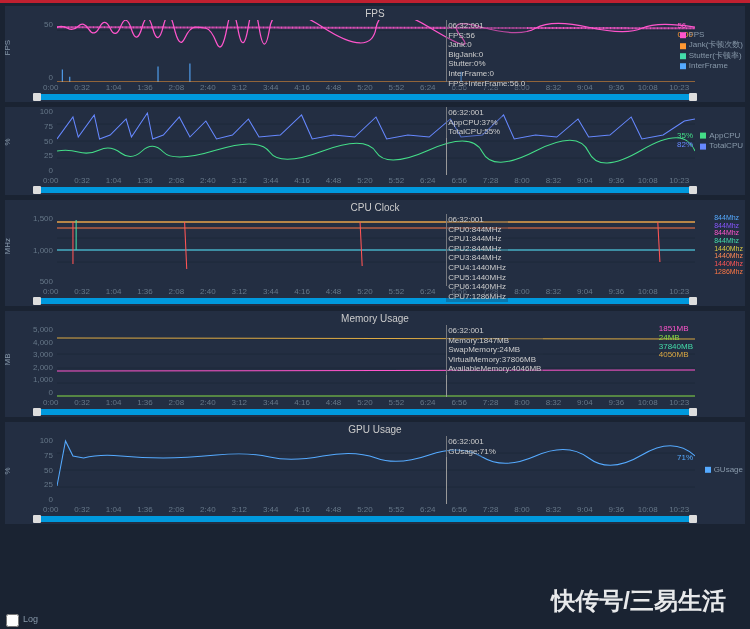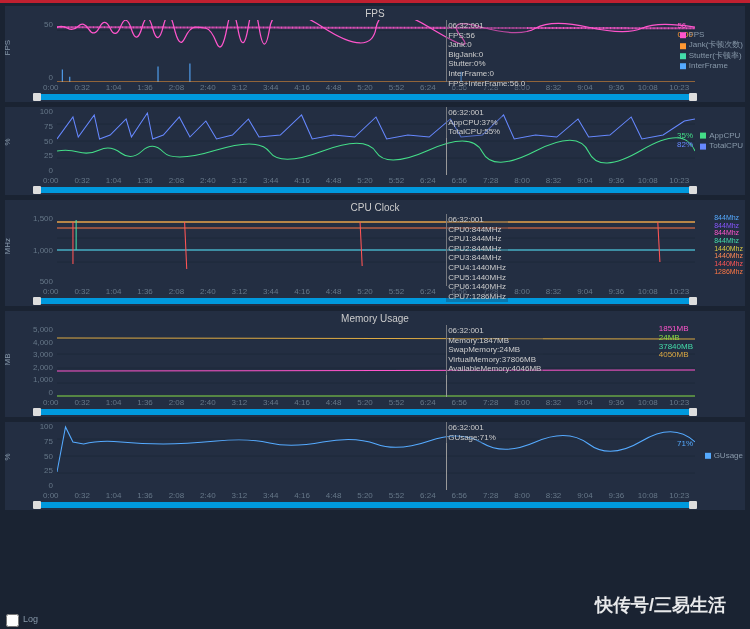--- a/index.html
+++ b/index.html
@@ -9,36 +9,36 @@
 .play-btn svg { fill: white; }
 .panels { padding: 2px 4px 0; }
 .panel { background: #232e42; margin-bottom: 3px; border: 1px solid #1a2332; position: relative; }
 .panel-title { text-align: center; color: #ccc; font-size: 10px; padding: 2px 0 1px; }
 .chart-area { position: relative; height: 62px; display: flex; padding-left: 22px; }
 .chart-area.tall { height: 72px; }
 .chart-area.med { height: 68px; }
 .yaxis { width: 30px; text-align: right; padding-right: 4px; display: flex; flex-direction: column; justify-content: space-between; font-size: 8px; color: #667788; }
 .yaxis-label { position: absolute; left: 2px; top: 50%; transform: rotate(-90deg); transform-origin: left center; font-size: 8px; color: #8899aa; }
 .plot { flex: 1; position: relative; margin-right: 50px; }
-.xaxis { display: flex; justify-content: center; padding: 1px 50px 1px 30px; font-size: 8px; color: #667788; }
+.xaxis { display: flex; justify-content: flex-start; padding: 1px 50px 1px 30px; font-size: 8px; color: #667788; }
 .xaxis span { flex: 1; text-align: center; }
 .scrub { height: 6px; margin: 1px 50px 2px 30px; background: #0099dd; border-radius: 2px; position: relative; }
 .scrub-handle { position: absolute; width: 8px; height: 8px; background: #ddd; top: -1px; border-radius: 1px; }
 .scrub-handle.left { left: -2px; }
 .scrub-handle.right { right: -2px; }
 .tooltip { position: absolute; left: 61%; top: 0; font-size: 8px; color: #ccc; line-height: 1.2; pointer-events: none; z-index: 5; background: rgba(35,46,66,0.3); padding: 1px 2px; }
 .vline { position: absolute; left: 61%; top: 0; bottom: 0; width: 1px; background: #999; z-index: 4; }
 .legend { position: absolute; right: 2px; top: 50%; transform: translateY(-50%); font-size: 8px; line-height: 1.3; }
 .legend-row { display: flex; align-items: center; gap: 3px; white-space: nowrap; }
 .legend-sq { width: 6px; height: 6px; }
 .endval { position: absolute; right: 52px; font-size: 8px; line-height: 1.1; text-align: left; }
 svg.plotsvg { width: 100%; height: 100%; display: block; }
 .grid-line { stroke: #1a2332; stroke-width: 0.5; }
 .footer { position: absolute; bottom: 2px; left: 6px; display: flex; align-items: flex-start; gap: 4px; font-size: 9px; color: #8899aa; }
-.watermark { position: absolute; right: 24px; bottom: 12px; font-size: 18px; color: rgba(255,255,255,0.9); font-weight: bold; font-family: "Microsoft YaHei", sans-serif; pointer-events: none; }
+.watermark { position: absolute; right: 24px; bottom: 12px; font-size: 24px; color: rgba(255,255,255,0.9); font-weight: bold; font-family: "Microsoft YaHei", sans-serif; pointer-events: none; }
 </style>
 </head>
 <body>
 
 <div class="topbar"></div>
 <div class="play-btn">
   <svg width="10" height="10" viewBox="0 0 10 10">
       <path d="M2 1 L8 5 L2 9 Z"></path>
     </svg>
 </div>
@@ -328,20 +328,21 @@
         <span>10:08</span>
         <span>10:23</span>
       </div>
   <div class="scrub">
         <div class="scrub-handle left"></div>
         <div class="scrub-handle right"></div>
       </div>
 </div>
 
 <div class="panel">
+  <div class="panel-title">GPU Usage</div>
   <div class="chart-area med">
     <div class="yaxis-label">%</div>
     <div class="yaxis">
       <span>100</span>
           <span>75</span>
           <span>50</span>
           <span>25</span>
           <span>0</span>
     </div>
     <div class="plot">

